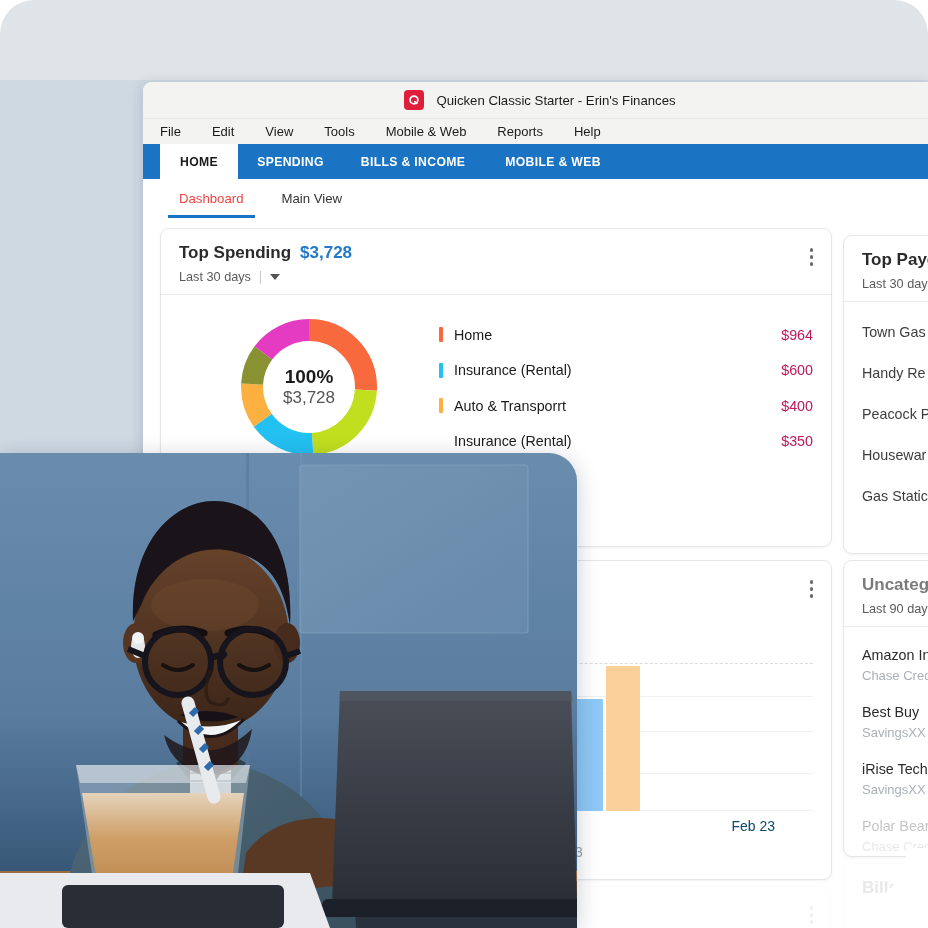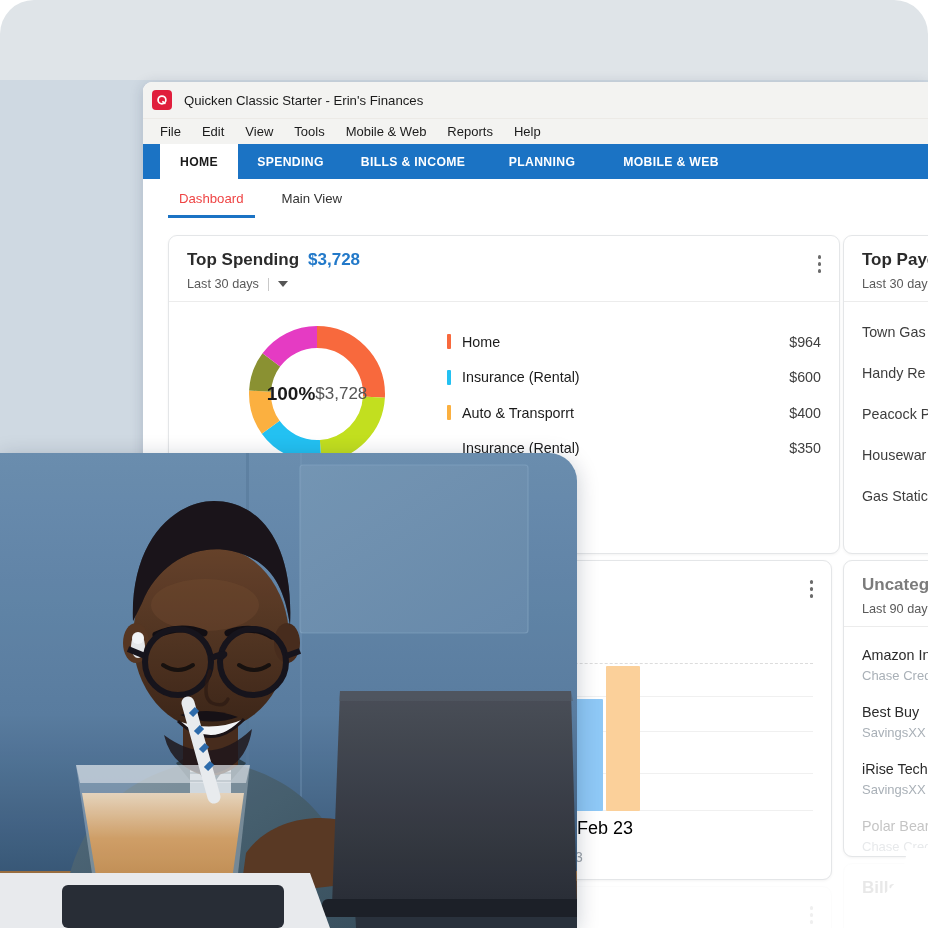--- a/index.html
+++ b/index.html
@@ -20,34 +20,34 @@
   }
   
   #app-window{
     position:absolute;left:143px;top:82px;width:785px;height:846px;
     background:#ffffff;border-top-left-radius:9px;overflow:hidden;
     box-shadow:0 2px 14px rgba(20,40,70,.18);
   }
   
   .titlebar{
     height:36px;background:#f3f3f1;display:flex;align-items:center;
-    padding-left:9px;border-bottom:1px solid #eceae6;
+    padding-left:9px;border-bottom:1px solid #eceae6;justify-content:center;
   }
   .q-logo{
     width:20px;height:20px;border-radius:4px;background:#e01e3c;
     display:flex;align-items:center;justify-content:center;flex:0 0 auto;
   }
   .q-logo svg{display:block;}
   .title-text{
     margin-left:12px;font-size:13.2px;color:#1b1b1b;white-space:nowrap;
   }
   
   .menubar{
     height:25px;background:#f3f3f1;display:flex;align-items:center;
-    padding-left:8px;gap:3px;
+    padding-left:8px;gap:13px;
   }
   .menu-item{
     font-size:13px;color:#1b1b1b;padding:3px 9px;white-space:nowrap;cursor:default;
   }
   
   .tabstrip{
     height:35px;background:#1b73c4;display:flex;align-items:stretch;
     padding-left:17px;
   }
   .tab{
@@ -99,32 +99,32 @@
   .kebab i{display:block;width:3.5px;height:3.5px;border-radius:50%;background:#6b6b6b;}
   .card-rule{height:1px;background:#ececec;}
   
   .ts-body{display:flex;padding:18px 18px 0 18px;}
   .donut-wrap{
     width:260px;display:flex;align-items:flex-start;justify-content:center;padding-top:6px;
   }
   .donut{position:relative;width:136px;height:136px;}
   .donut svg{display:block;transform:rotate(-90deg);}
   .donut-center{
-    position:absolute;inset:0;display:flex;flex-direction:row;
+    position:absolute;inset:0;display:flex;flex-direction:column;
     align-items:center;justify-content:center;
   }
   .donut-pct{font-size:19px;font-weight:bold;color:#1b1b1b;line-height:1.15;}
   .donut-val{font-size:17px;color:#555;line-height:1.2;}
   .legend{flex:1;padding-top:4px;}
   .legend-row{
     display:flex;align-items:center;height:35.5px;
   }
   .sw{width:4px;height:15px;border-radius:1px;margin-right:11px;flex:0 0 auto;}
   .leg-name{font-size:14.3px;color:#1b1b1b;flex:1;white-space:nowrap;}
-  .leg-val{font-size:14.3px;color:#404040;white-space:nowrap;}
+  .leg-val{font-size:14.3px;color:#be185d;white-space:nowrap;}
   
   .payee-row{
     display:flex;align-items:center;height:41px;padding:0 18px;
     font-size:14.3px;color:#3d3d3d;white-space:nowrap;
   }
   
   .uncat-row{padding:9px 18px 7px 18px;}
   .uncat-name{font-size:14.3px;color:#2b2b2b;white-space:nowrap;line-height:1.5;}
   .uncat-acct{font-size:13px;color:#a9b0b7;white-space:nowrap;line-height:1.5;}
   
@@ -133,21 +133,21 @@
   .gridline{position:absolute;left:0;right:0;height:1px;background:#f0f0f0;}
   .gridline.dashed{
     background:none;border-top:1px dashed #dcdcdc;height:0;
   }
   .bars{position:absolute;left:0;right:0;bottom:0;top:0;}
   .bar{position:absolute;bottom:0;border-radius:1px;}
   .xaxis{
     display:flex;margin-top:7px;
   }
   .xtick{
-    font-size:18px;color:#000000;text-align:left;
+    font-size:14px;color:#0c4a6e;text-align:right;
   }
   .chart-legend{
     display:flex;align-items:center;justify-content:center;gap:9px;
     margin-top:10px;font-size:14px;color:#9aa1a8;
   }
   .chart-legend .sw2{width:6px;height:16px;border-radius:1px;}
   
   #photo{
     position:absolute;left:0;top:453px;width:577px;height:475px;
     border-top-right-radius:28px;overflow:hidden;
@@ -189,32 +189,31 @@
     <span class="menu-item">Tools</span>
     <span class="menu-item">Mobile &amp; Web</span>
     <span class="menu-item">Reports</span>
     <span class="menu-item">Help</span>
   </div>
 
   <div class="tabstrip">
     <div class="tab active" style="width:78px">HOME</div>
     <div class="tab" style="width:105px">SPENDING</div>
     <div class="tab" style="width:140px">BILLS &amp; INCOME</div>
-    <div class="tab" style="width:118px">PLANNING</div>
     <div class="tab" style="width:140px">MOBILE &amp; WEB</div>
   </div>
 
   <div class="subtabs">
     <div class="subtab active">Dashboard</div>
     <div class="subtab">Main View</div>
   </div>
 
   <div class="board">
 
-    <div class="card" style="left:17px;top:17px;width:670px;height:317px;margin-left:8px;">
+    <div class="card" style="left:17px;top:10px;width:670px;height:317px;">
       <div class="card-head">
         <div class="card-title-row">
           <span class="card-title">Top Spending</span>
           <span class="card-amount">$3,728</span>
         </div>
         <div class="card-sub">
           <span>Last 30 days</span>
           <span class="divider-v"></span>
           <span class="caret"></span>
         </div>

